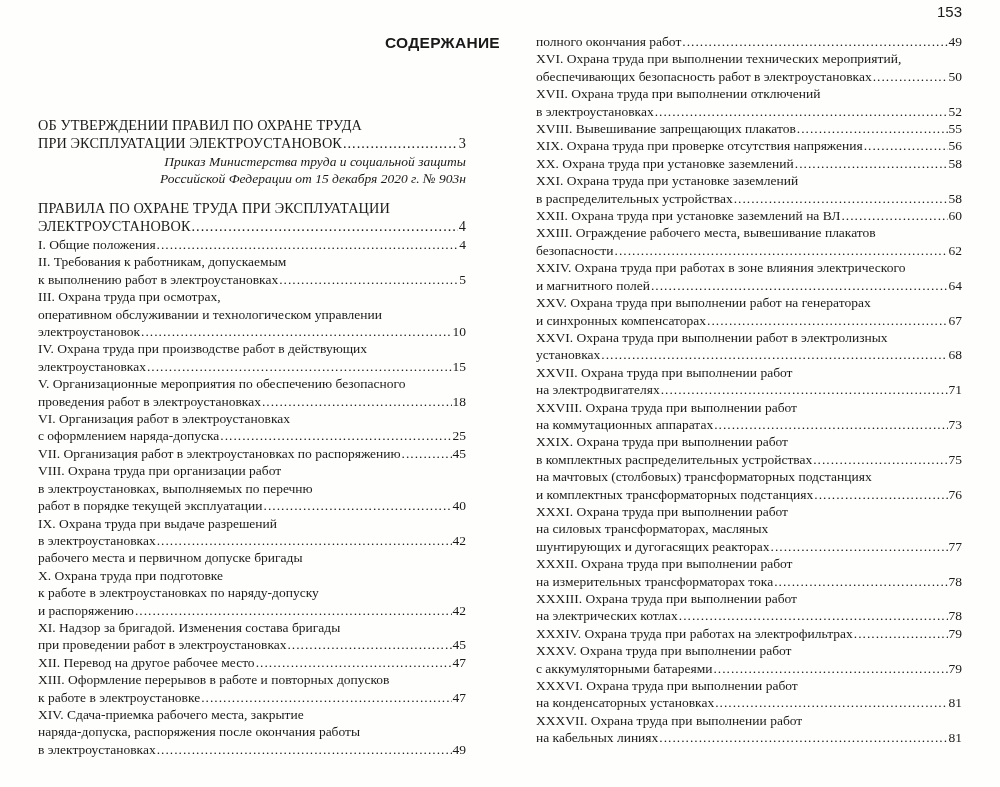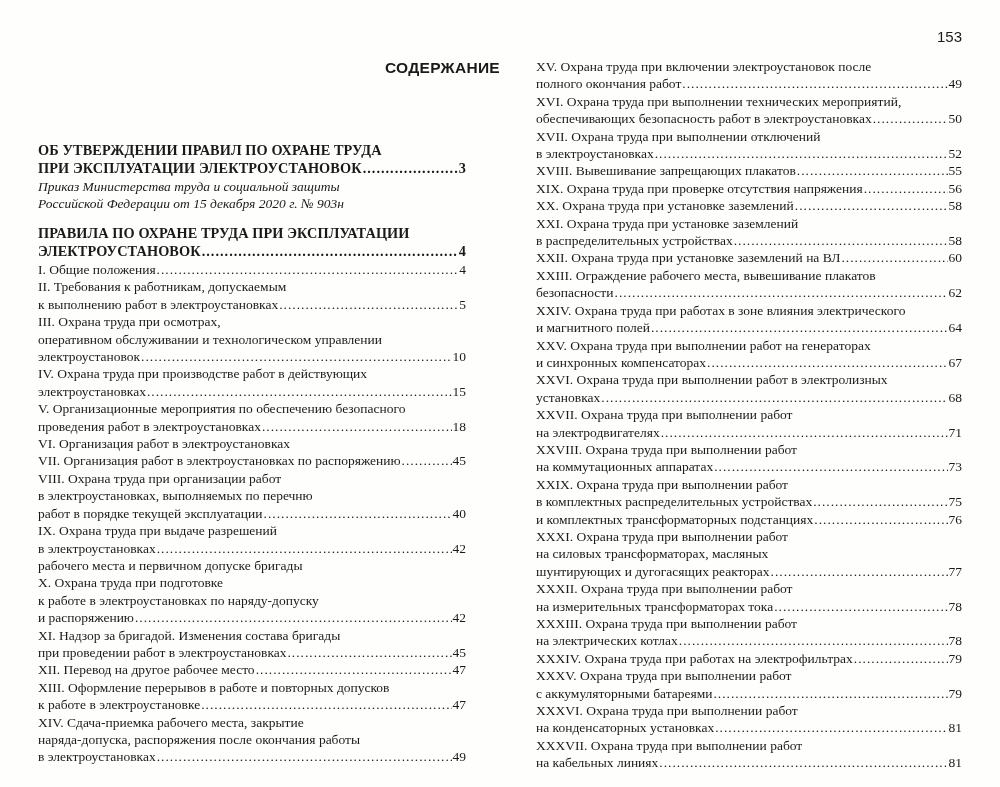--- a/index.html
+++ b/index.html
@@ -3,21 +3,21 @@
 <meta charset="utf-8">
 <style>
   html, body { margin: 0; padding: 0; }
   body {
     width: 1000px; height: 787px; overflow: hidden;
     background: #fefefc;
     font-family: "Liberation Serif", serif;
     color: #1a1a1a;
     position: relative;
   }
-  .page { position: absolute; top: 0; height: 596px; margin-top: 25px; }
+  .page { position: absolute; top: 0; height: 596px; }
   .page-left { left: 0; width: 500px; }
   .page-right { left: 500px; width: 500px; }
   .contents-title {
     position: absolute; top: 34px; left: 0; width: 500px;
     text-align: right;
     font-family: "Liberation Sans", sans-serif;
     font-weight: bold; font-size: 15.5px; letter-spacing: 0.3px;
   }
   .page-number {
     position: absolute; top: 3px; right: 38px;
@@ -32,25 +32,26 @@
   .entry .last { display: flex; align-items: baseline; text-align: center; }
   .entry .last .txt { white-space: nowrap; }
   .entry .last .dots {
     flex: 1; overflow: hidden; white-space: nowrap;
     margin: 0 1px; letter-spacing: 1px;
   }
   .entry .last .dots::after {
     content: "....................................................................................................................................................................";
   }
   .entry .last .pg { white-space: nowrap; }
-  .entry.major { font-weight: bold; font-size: 14.3px; line-height: 17.8px; }
+  .entry.major { font-weight: normal; font-size: 14.3px; line-height: 17.8px; }
   .entry.major .line, .entry.major .last .txt { letter-spacing: 0.1px; }
   .subtitle {
     font-style: italic; font-size: 13.5px; line-height: 17.4px;
     margin-bottom: 13px;
+    text-align: right;
   }
   .subtitle .line { display: block; }
 </style>
 </head>
 <body>
 
 <div class="page page-left">
   <div class="contents-title">СОДЕРЖАНИЕ</div>
 
   <div class="toc toc-left">
@@ -110,20 +111,25 @@
         <div class="entry">
           <span class="line">V. Организационные мероприятия по обеспечению безопасного</span>
           <span class="last">
             <span class="txt">проведения работ в электроустановках</span>
             <span class="dots"></span>
             <span class="pg">18</span>
           </span>
         </div>
         <div class="entry">
           <span class="line">VI. Организация работ в электроустановках</span>
+          <span class="last">
+            <span class="txt">с оформлением наряда-допуска</span>
+            <span class="dots"></span>
+            <span class="pg">25</span>
+          </span>
         </div>
         <div class="entry">
           <span class="last">
             <span class="txt">VII. Организация работ в электроустановках по распоряжению</span>
             <span class="dots"></span>
             <span class="pg">45</span>
           </span>
         </div>
         <div class="entry">
           <span class="line">VIII. Охрана труда при организации работ</span>
@@ -186,21 +192,20 @@
         </div>
       </div>
   </div>
 </div>
 
 <div class="page page-right">
   <div class="page-number">153</div>
   <div class="toc toc-right">
     <div id="right-entries">
         <div class="entry">
-          <span class="line">XV. Охрана труда при включении электроустановок после</span>
           <span class="last">
             <span class="txt">полного окончания работ</span>
             <span class="dots"></span>
             <span class="pg">49</span>
           </span>
         </div>
         <div class="entry">
           <span class="line">XVI. Охрана труда при выполнении технических мероприятий,</span>
           <span class="last">
             <span class="txt">обеспечивающих безопасность работ в электроустановках</span>
@@ -302,20 +307,21 @@
         </div>
         <div class="entry">
           <span class="line">XXIX. Охрана труда при выполнении работ</span>
           <span class="last">
             <span class="txt">в комплектных распределительных устройствах</span>
             <span class="dots"></span>
             <span class="pg">75</span>
           </span>
         </div>
         <div class="entry">
+          <span class="line">на мачтовых (столбовых) трансформаторных подстанциях</span>
           <span class="last">
             <span class="txt">и комплектных трансформаторных подстанциях</span>
             <span class="dots"></span>
             <span class="pg">76</span>
           </span>
         </div>
         <div class="entry">
           <span class="line">XXXI. Охрана труда при выполнении работ</span>
           <span class="line">на силовых трансформаторах, масляных</span>
           <span class="last">

